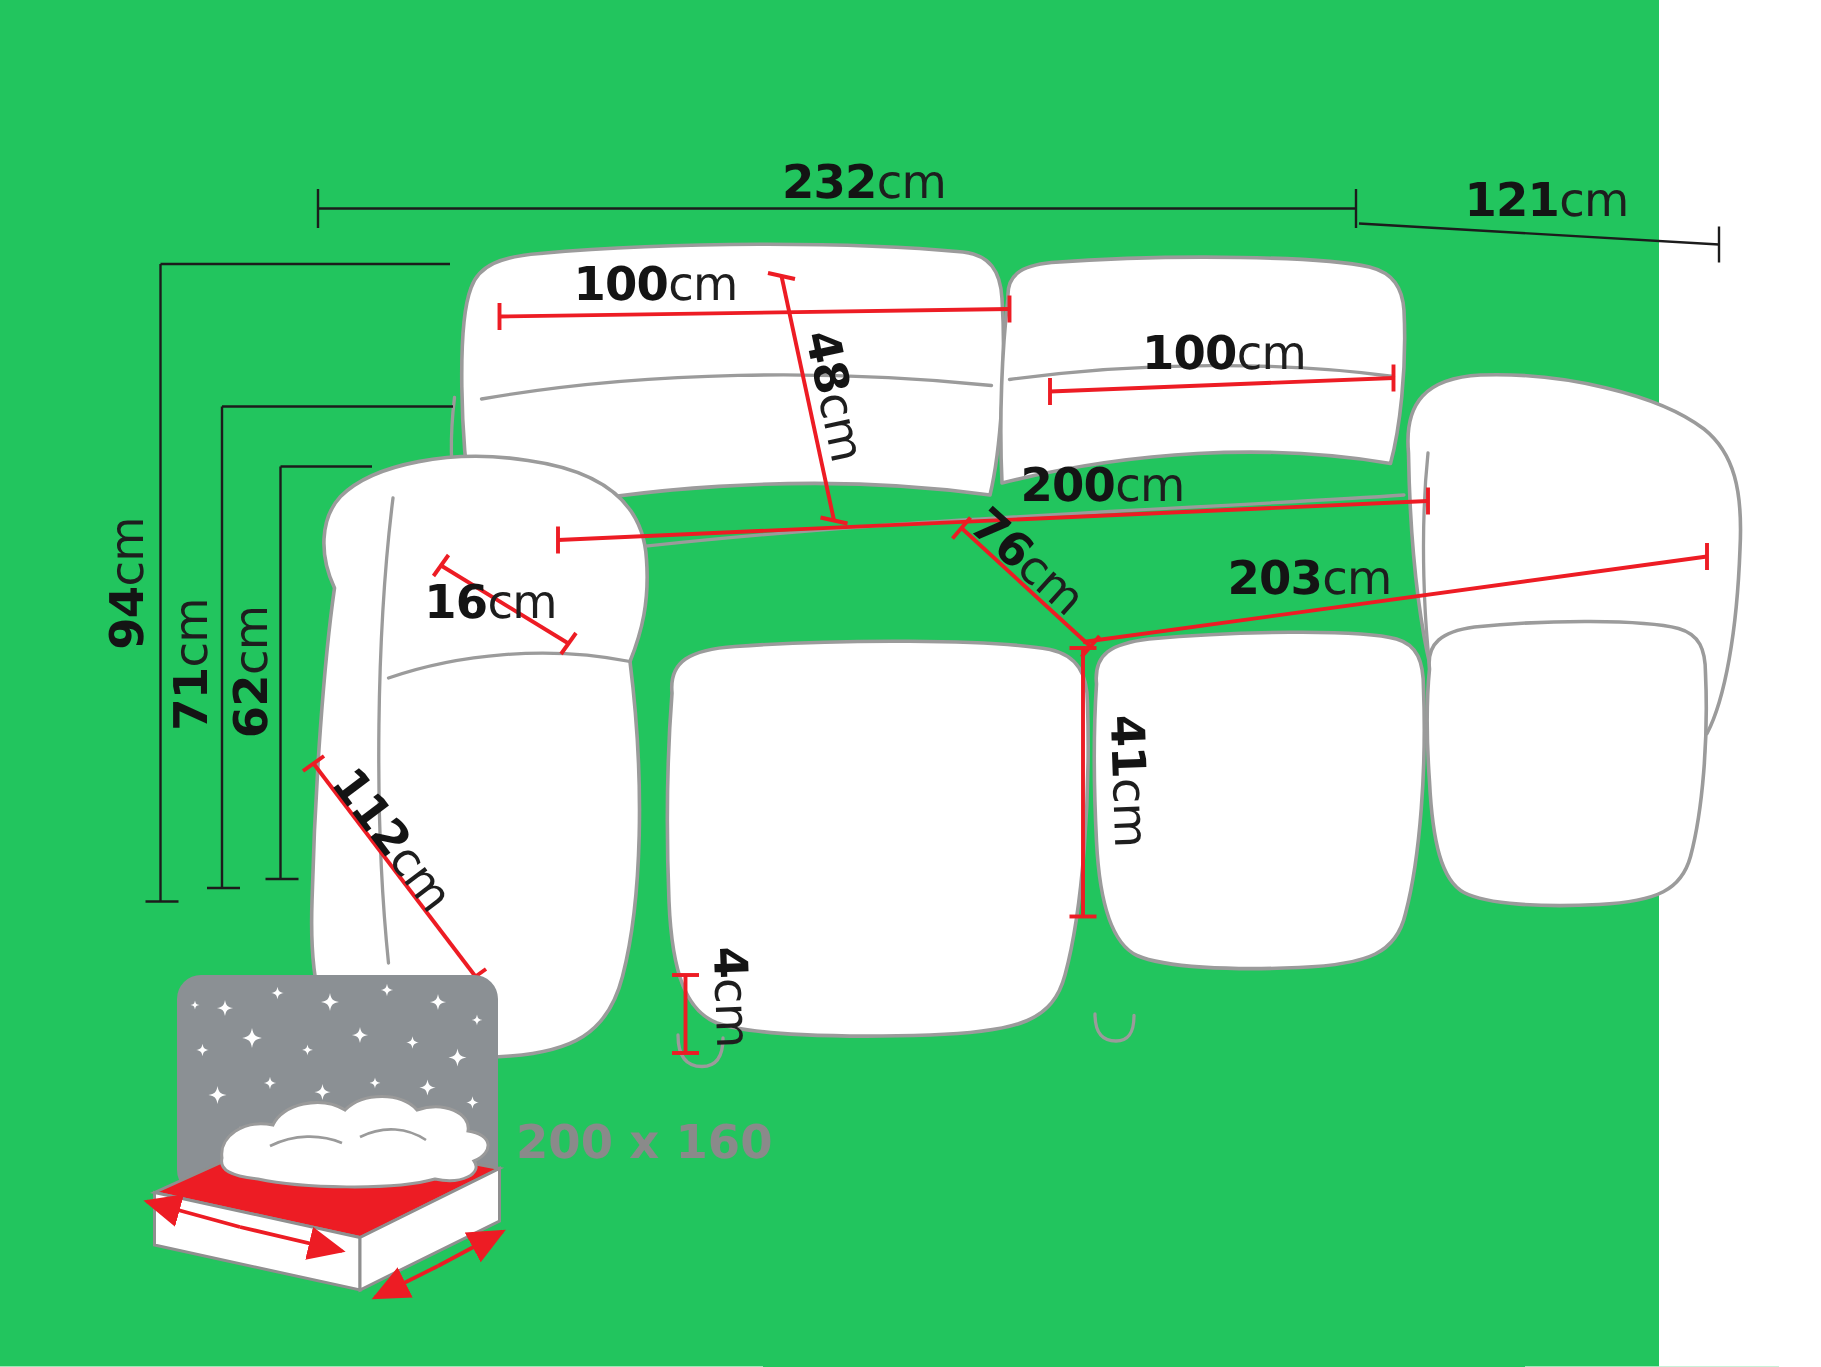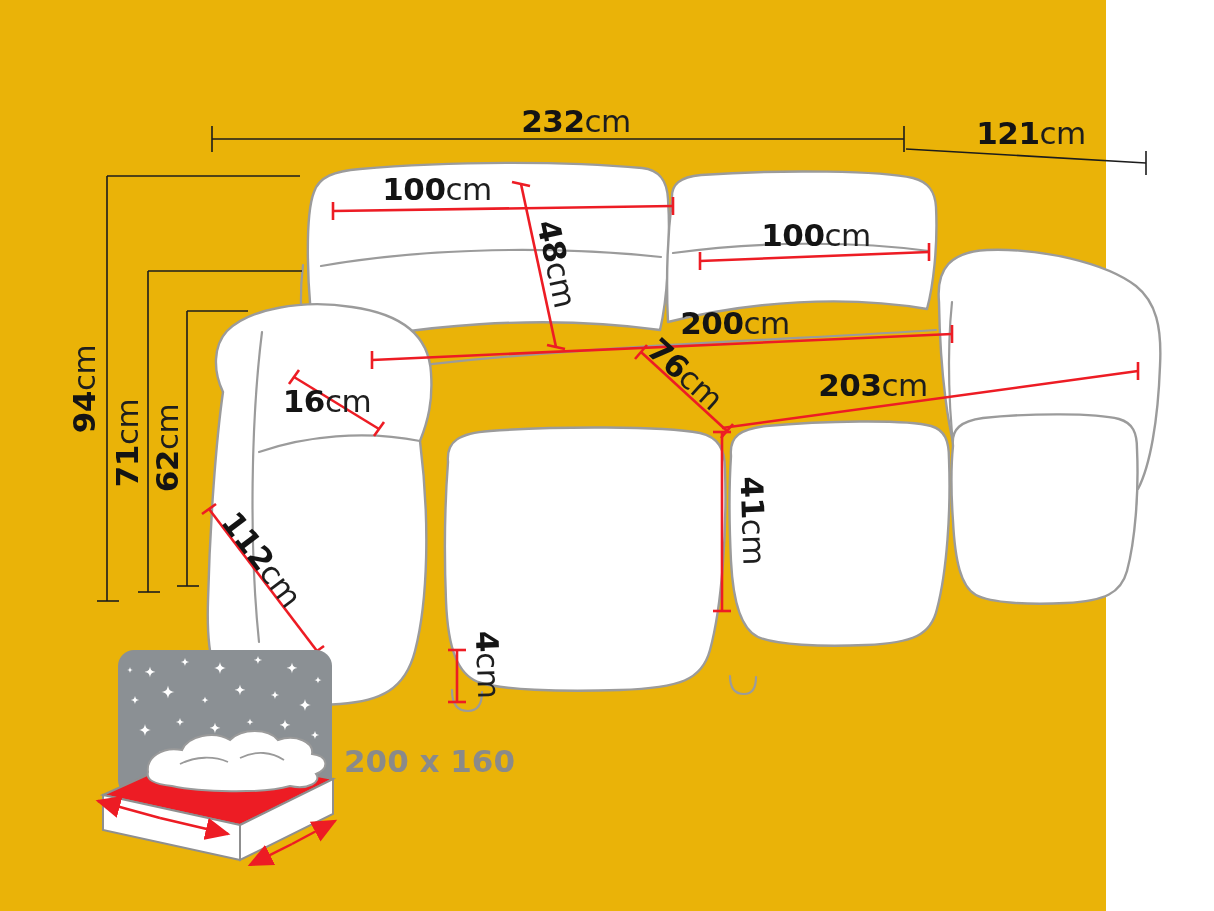--- a/index.html
+++ b/index.html
@@ -1,16 +1,16 @@
 <!DOCTYPE html>
 <html><head>
 <meta charset="utf-8">
 <style>
   html,body{margin:0;padding:0;background:#ffffff;width:1214px;height:911px;overflow:hidden;}
-  .stage{position:relative;width:1106px;height:911px;background:#eab308;}
+  .stage{position:relative;width:1106px;height:911px;background:#22c55e;}
   svg{display:block;}
   text{font-family:"DejaVu Sans","Liberation Sans",sans-serif;}
   .dim{font-size:31px;font-weight:700;fill:#141414;letter-spacing:-0.5px;}
   .dim .unit{font-weight:400;fill:#1e1e1e;}
   .sleep-label{font-size:31px;font-weight:700;fill:#8a8a8a;letter-spacing:0px;}
   .sofa{stroke:#9b9b9b;stroke-width:2.4;fill:#ffffff;stroke-linecap:round;stroke-linejoin:round;}
   .sofaline{stroke:#9b9b9b;stroke-width:2.2;fill:none;stroke-linecap:round;}
   .blk{stroke:#1c1c1c;stroke-width:1.6;fill:none;stroke-linecap:butt;}
   .red{stroke:#ed1c24;stroke-width:2.6;fill:none;stroke-linecap:butt;}
   .mattress-edge{stroke:#8f8f8f;stroke-width:2;}

